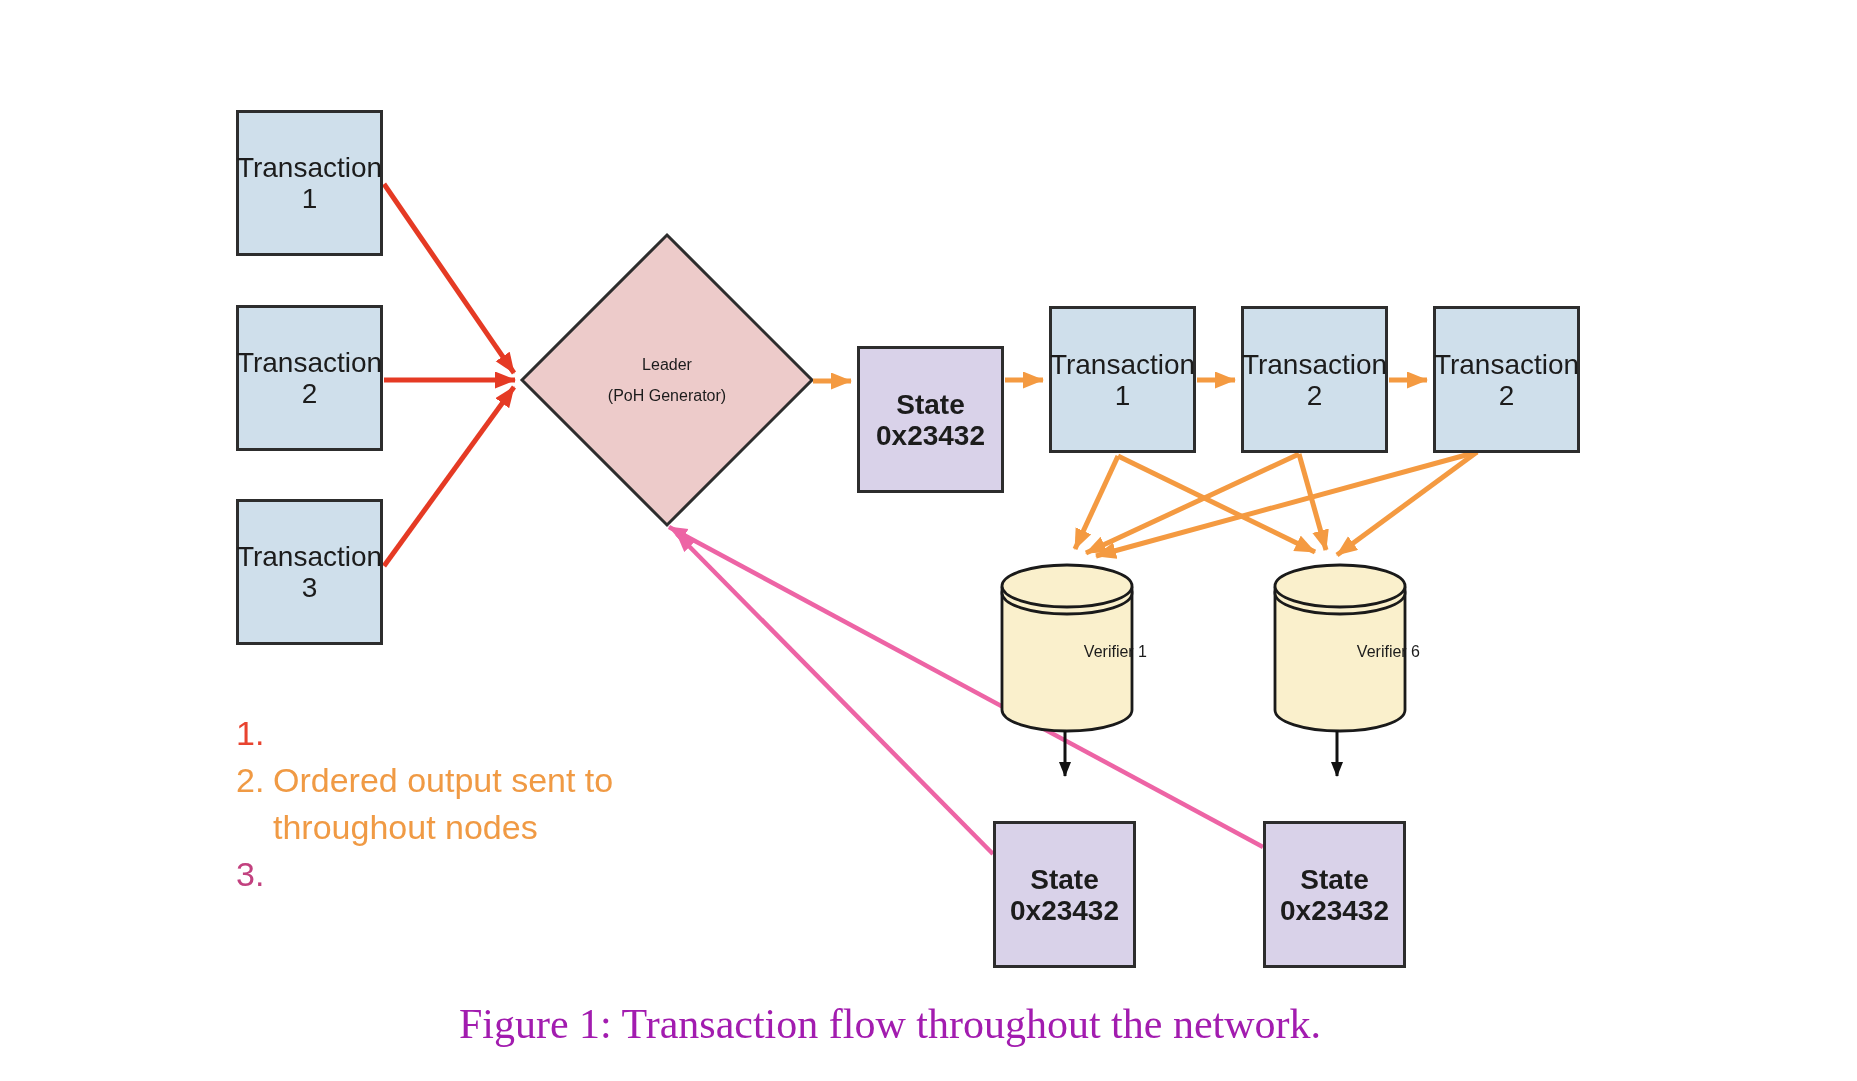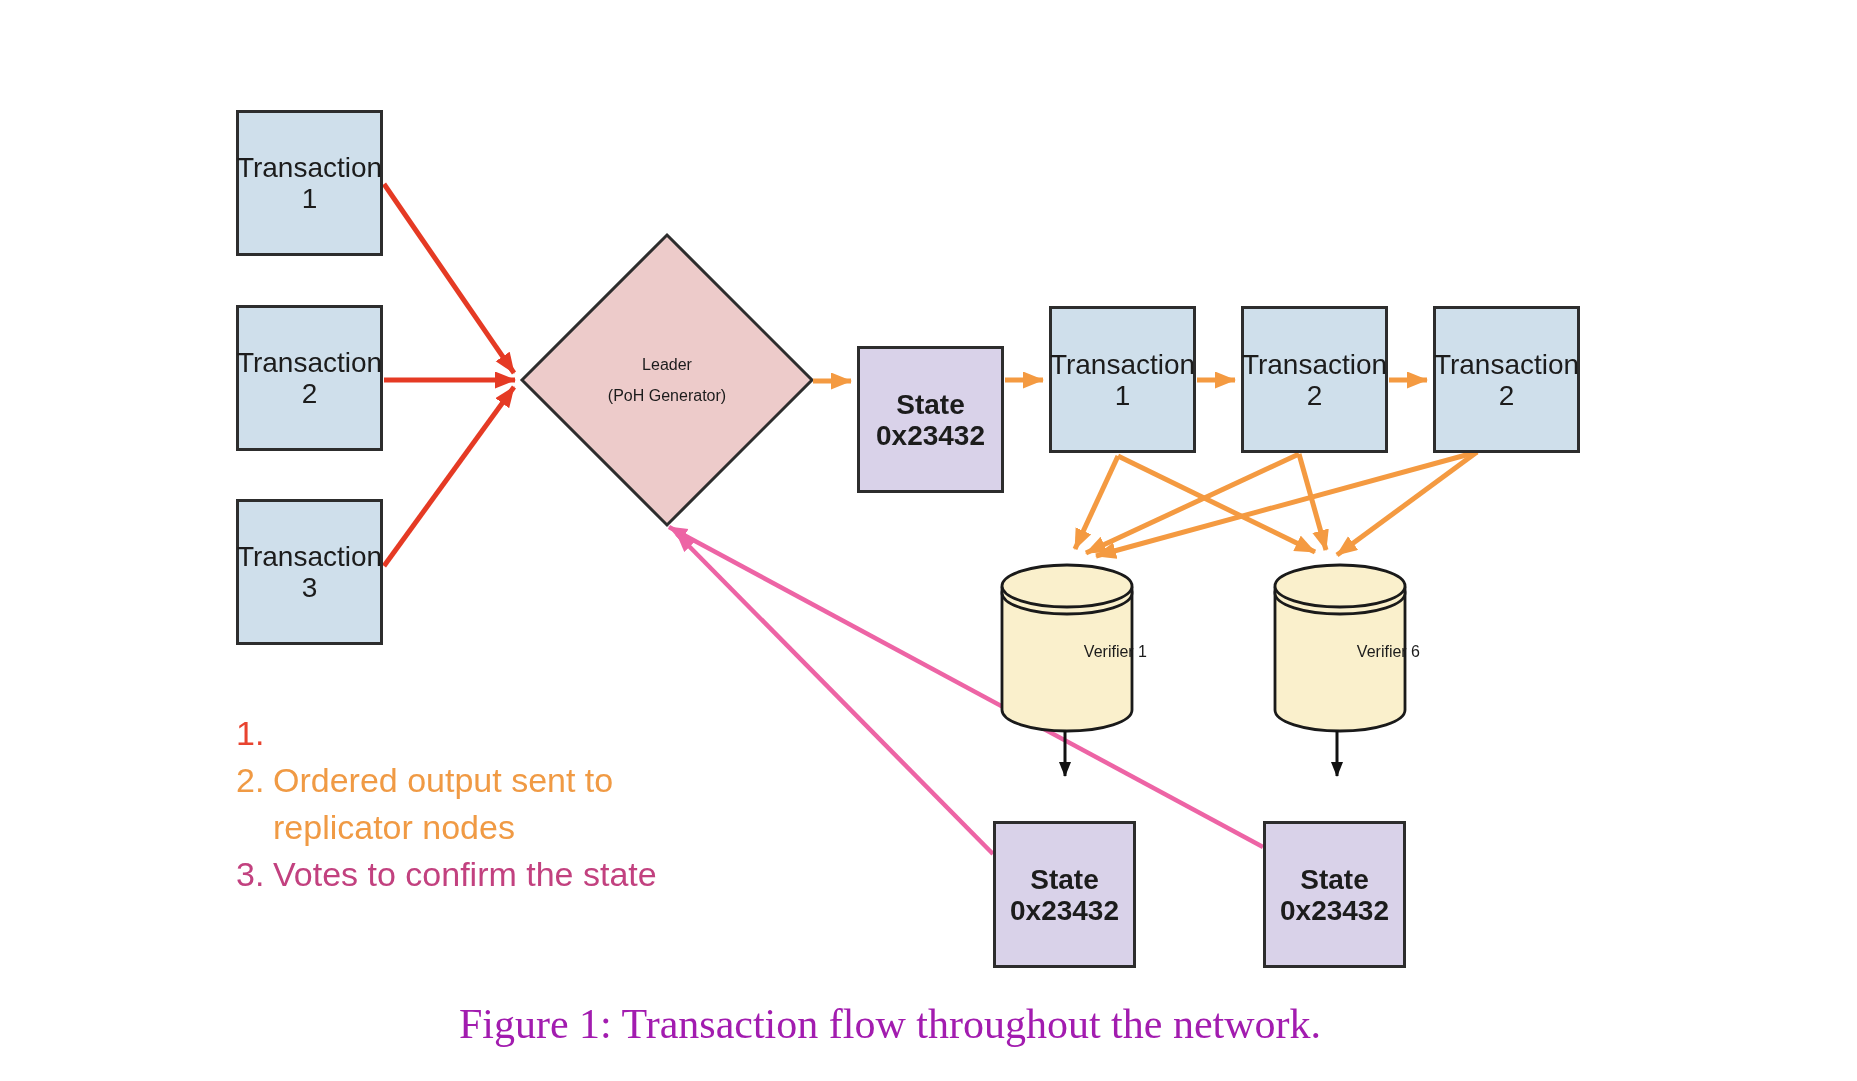--- a/index.html
+++ b/index.html
@@ -156,23 +156,22 @@
     <span>State</span>
     <span>0x23432</span>
   </div>
 
   <div class="legend">
     <div class="legend-item legend-red">
       <span class="legend-num">1.</span>
     </div>
     <div class="legend-item legend-orange">
       <span class="legend-num">2.</span>
-      <span class="legend-text">Ordered output sent to replicator nodes</span>
+      <span class="legend-text">Ordered output sent to throughout nodes</span>
     </div>
     <div class="legend-item legend-magenta">
       <span class="legend-num">3.</span>
-      <span class="legend-text">Votes to confirm the state</span>
     </div>
   </div>
 
   <div class="caption">Figure 1: Transaction flow throughout the network.</div>
 
 </div>
 
 </body></html>

